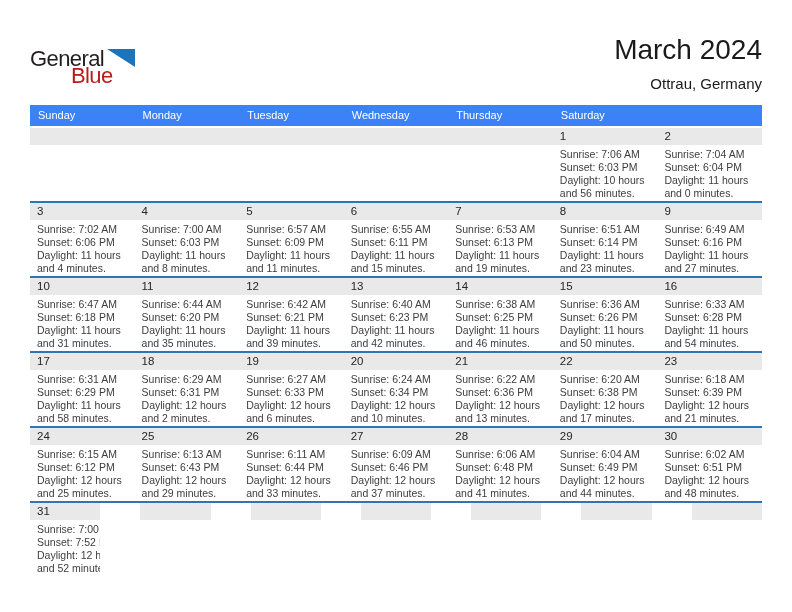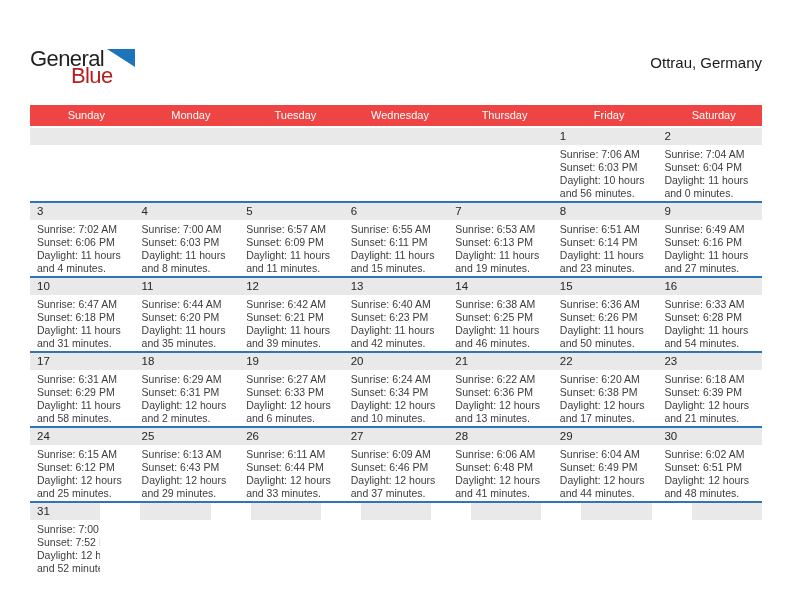--- a/index.html
+++ b/index.html
@@ -25,27 +25,27 @@
     clip-path: polygon(0 0, 100% 0, 100% 100%);
   }
   .logo-blue {
     position: absolute; left: 41px; top: 17px;
     font-size: 22px; letter-spacing: -0.6px; color: #b91c1c;
   }
 
   
   .title-block { position: absolute; right: 30px; top: 34px; text-align: right; }
   .month-title { font-size: 28px; color: #1a1a1a; font-weight: normal; margin: 0; line-height: 32px; }
-  .location-subtitle { font-size: 15px; color: #1a1a1a; margin-top: 20px; }
+  .location-subtitle { font-size: 15px; color: #1a1a1a; margin-top: 9px; }
 
   
   .calendar { position: absolute; left: 30px; top: 105px; width: 732px; }
   .weekday-row {
     display: grid; grid-template-columns: repeat(7, 1fr);
-    background: #ef4444; height: 21px; line-height: 21px; text-align: center;
+    background: #3b82f6; height: 21px; line-height: 21px;
   }
   .weekday-cell {
     color: #ffffff; font-size: 11px; padding-left: 8px;
     white-space: nowrap; overflow: hidden;
   }
   .weeks { margin-top: 2px; }
   .week-row {
     display: grid; grid-template-columns: repeat(7, 1fr);
     border-bottom: 2px solid #2e75b6;
     height: 73px;
@@ -67,31 +67,31 @@
 
 <div class="page">
 
   <div class="logo">
     <span class="logo-general">General</span>
     <span class="logo-triangle"></span>
     <span class="logo-blue">Blue</span>
   </div>
 
   <div class="title-block">
+    <div class="month-title">March 2024</div>
     <div class="location-subtitle">Ottrau, Germany</div>
   </div>
 
   <div class="calendar">
     <div class="weekday-row" id="weekday-row">
         <div class="weekday-cell">Sunday</div>
         <div class="weekday-cell">Monday</div>
         <div class="weekday-cell">Tuesday</div>
         <div class="weekday-cell">Wednesday</div>
         <div class="weekday-cell">Thursday</div>
-        <div class="weekday-cell">Friday</div>
         <div class="weekday-cell">Saturday</div>
       </div>
     <div class="weeks" id="weeks">
         <div class="week-row">
           <div class="day-cell">
             <div class="day-num"></div>
             <div class="day-details"></div>
           </div>
           <div class="day-cell">
             <div class="day-num"></div>

